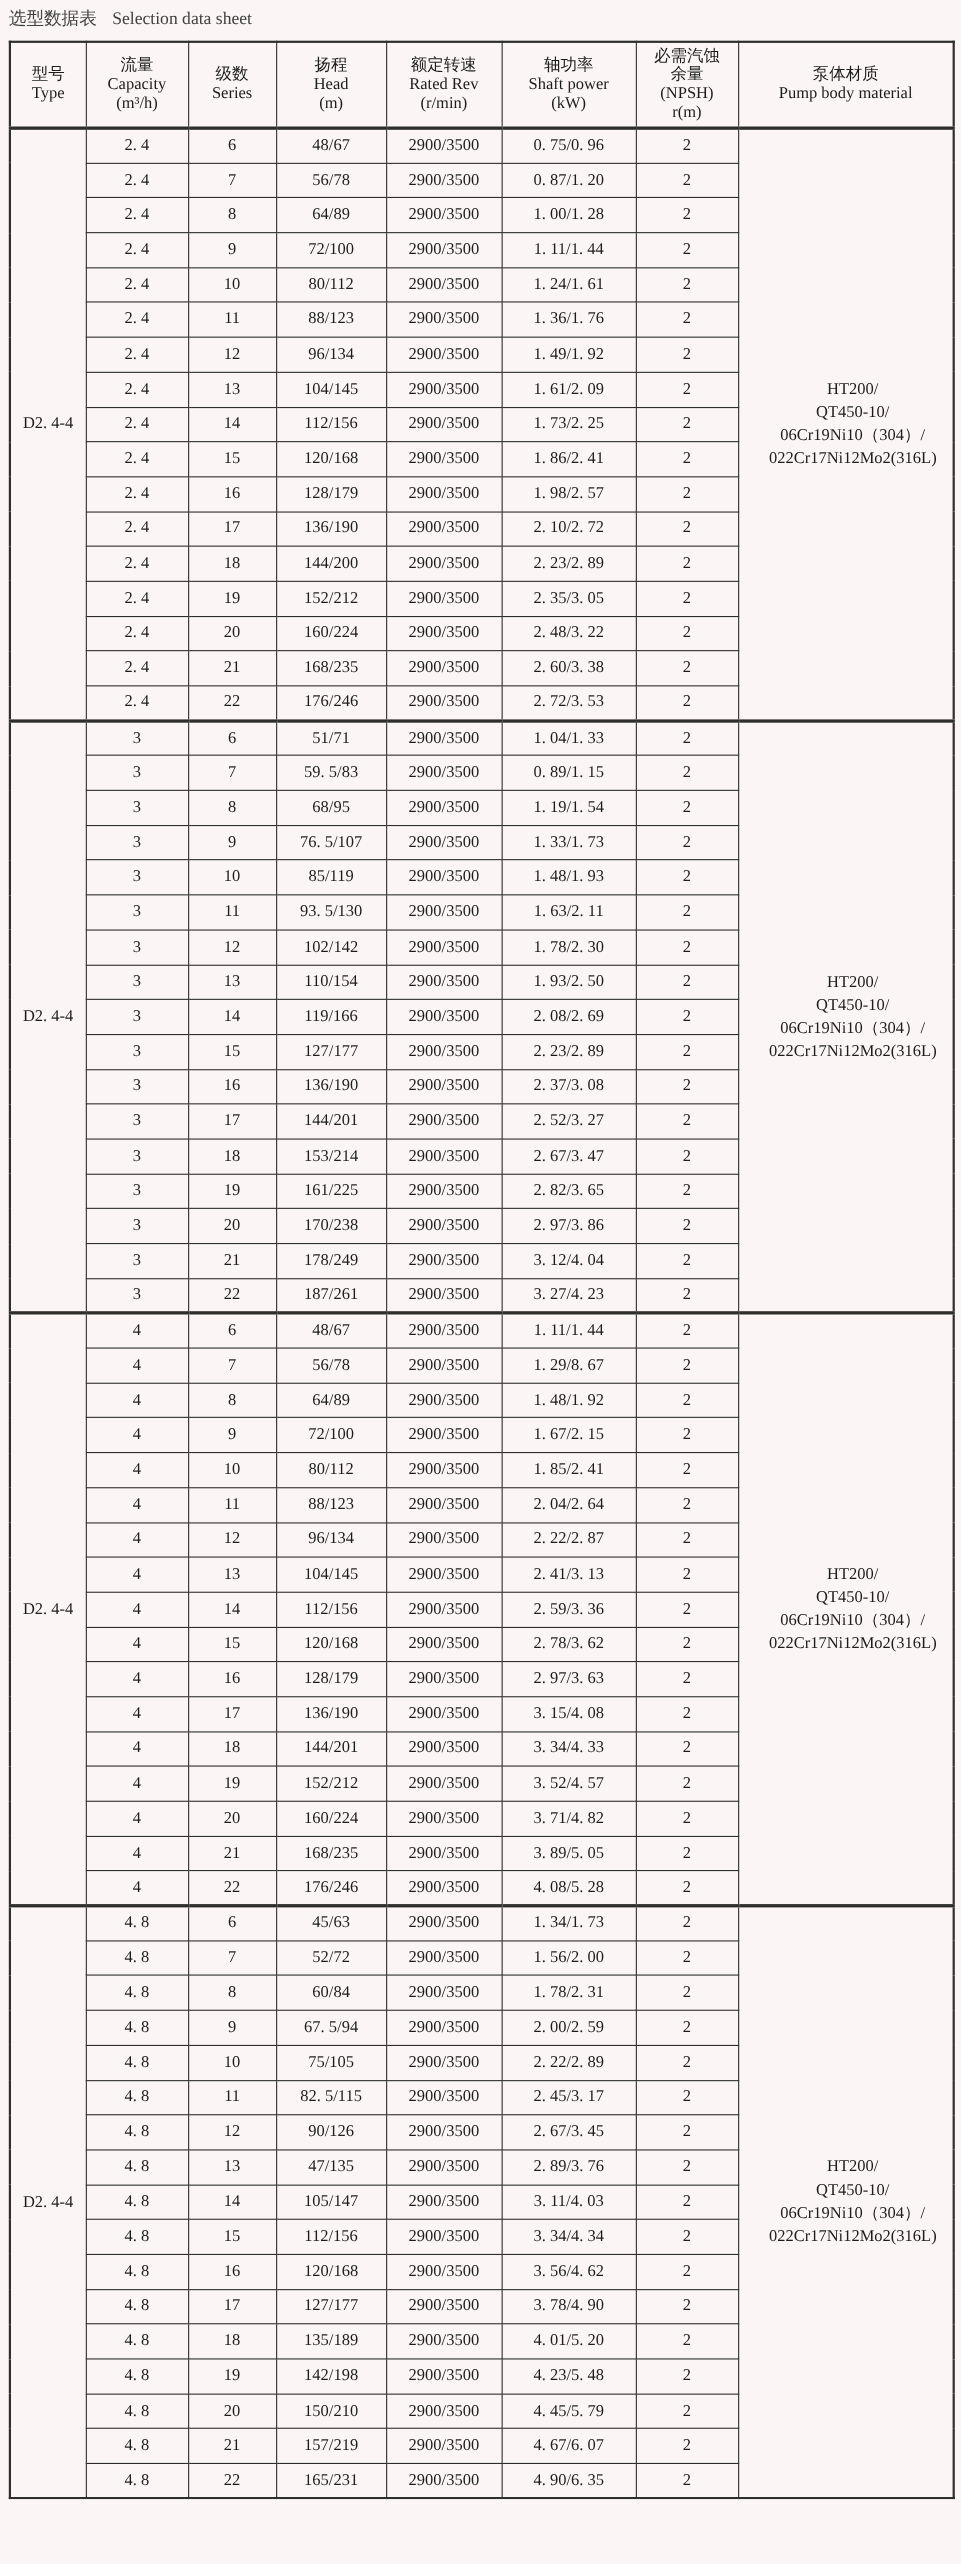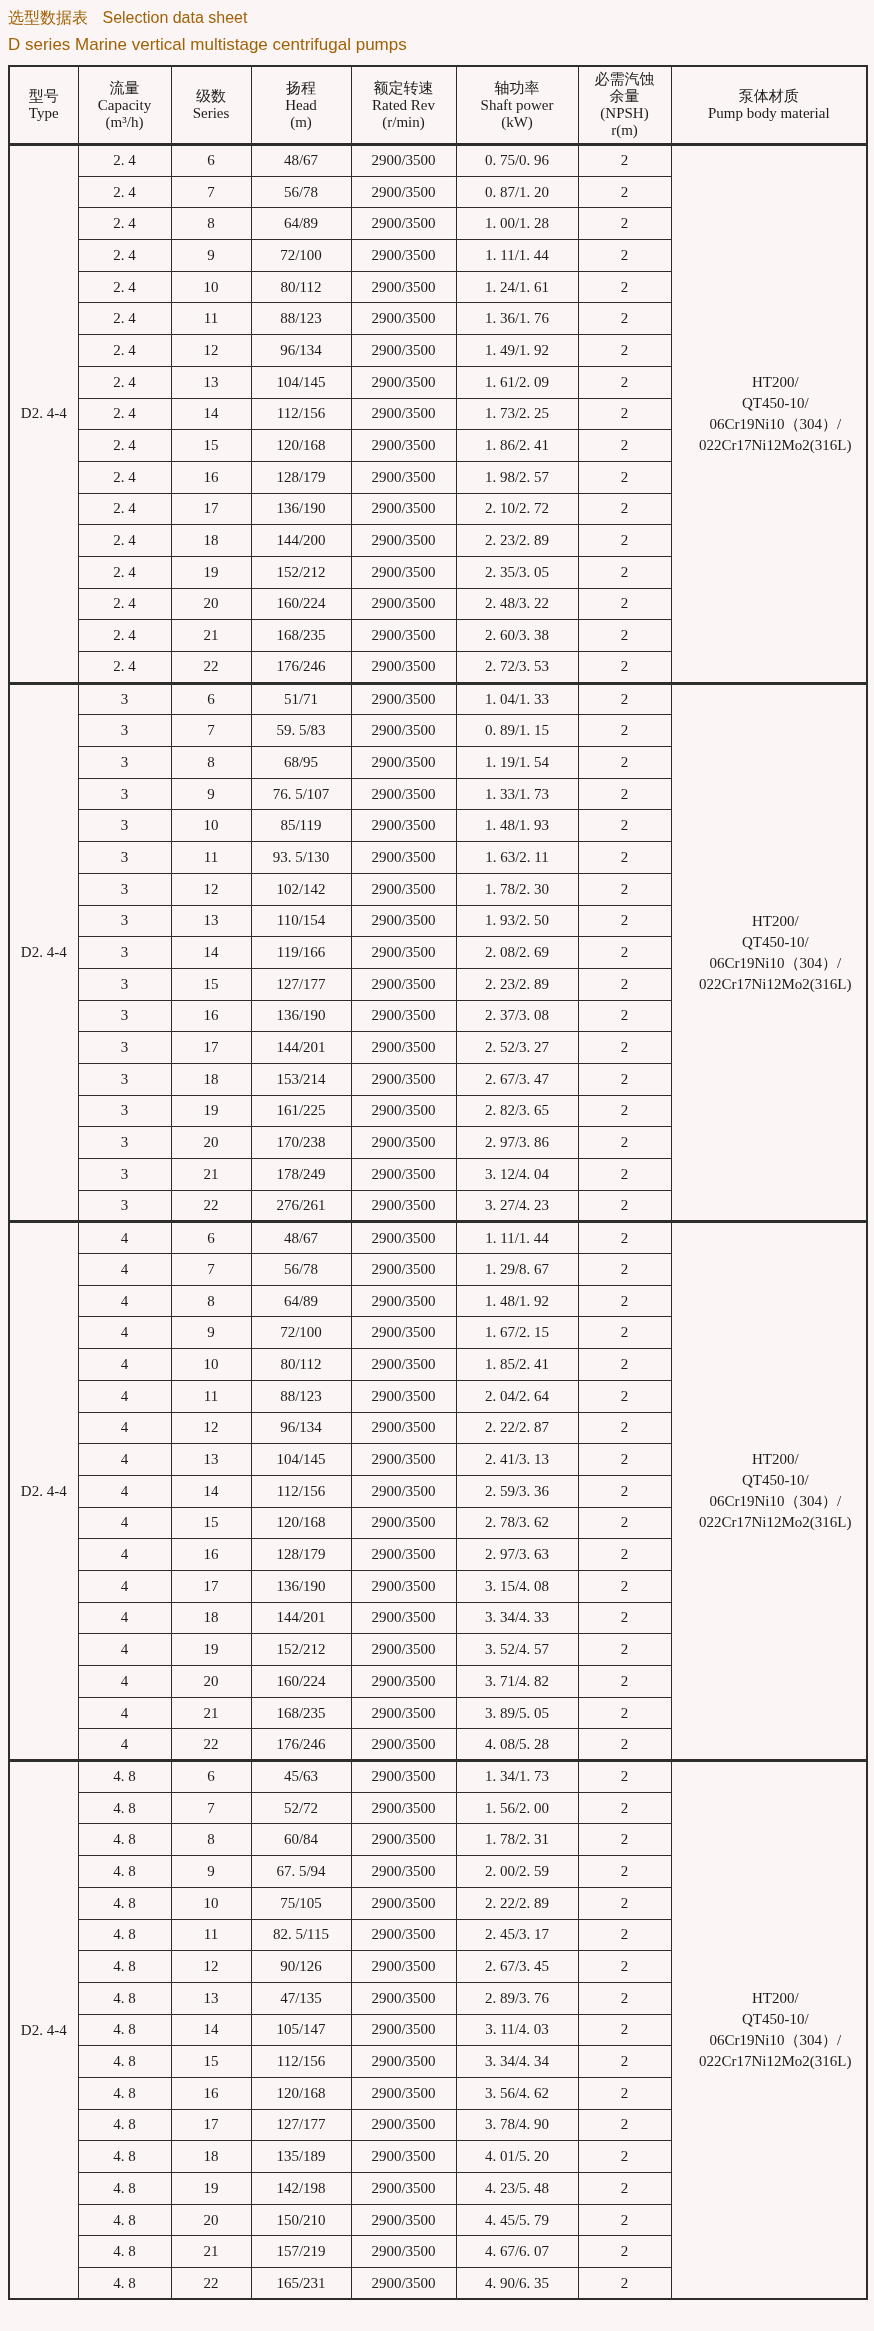--- a/index.html
+++ b/index.html
@@ -8,22 +8,22 @@
     background: #fbf6f5;
     width: 874px;
   }
   body {
     font-family: "Liberation Serif", serif;
     color: #1c1c1c;
     -webkit-font-smoothing: antialiased;
   }
   .titles {
     padding: 5px 0 6px 8px;
-    font-family: Liberation Sans, sans-serif;
-    color: #a16207;
+    font-family: Liberation Serif, serif;
+    color: #404040;
   }
   .title-line1 { font-size: 16px; line-height: 26px; }
   .title-line1 .en { margin-left: 10px; }
   .title-line2 { font-size: 17px; line-height: 28px; }
   .title-line3 { font-size: 17px; line-height: 28px; }
 
   table.sheet {
     border-collapse: collapse;
     table-layout: fixed;
     margin-left: 8px;
@@ -54,21 +54,20 @@
   td.type-cell { font-size: 15px; }
 </style>
 </head>
 <body>
 
 <div class="titles">
   <div class="title-line1">
     <span class="zh">选型数据表</span>
     <span class="en">Selection data sheet</span>
   </div>
-  <div class="title-line3">D series Marine vertical multistage centrifugal pumps</div>
 </div>
 
 <table class="sheet">
   <colgroup>
     <col style="width:69px">
       <col style="width:93px">
       <col style="width:80px">
       <col style="width:100px">
     <col style="width:105px">
       <col style="width:122px">
@@ -392,21 +391,21 @@
         <td>3</td>
         <td>21</td>
         <td>178/249</td>
         <td>2900/3500</td>
         <td>3. 12/4. 04</td>
         <td>2</td>
       </tr>
       <tr>
         <td>3</td>
         <td>22</td>
-        <td>276/261</td>
+        <td>187/261</td>
         <td>2900/3500</td>
         <td>3. 27/4. 23</td>
         <td>2</td>
       </tr>
       <tr class="group-start">
         <td class="type-cell" rowspan="17">D2. 4-4</td>
         <td>4</td>
         <td>6</td>
         <td>48/67</td>
         <td>2900/3500</td>

